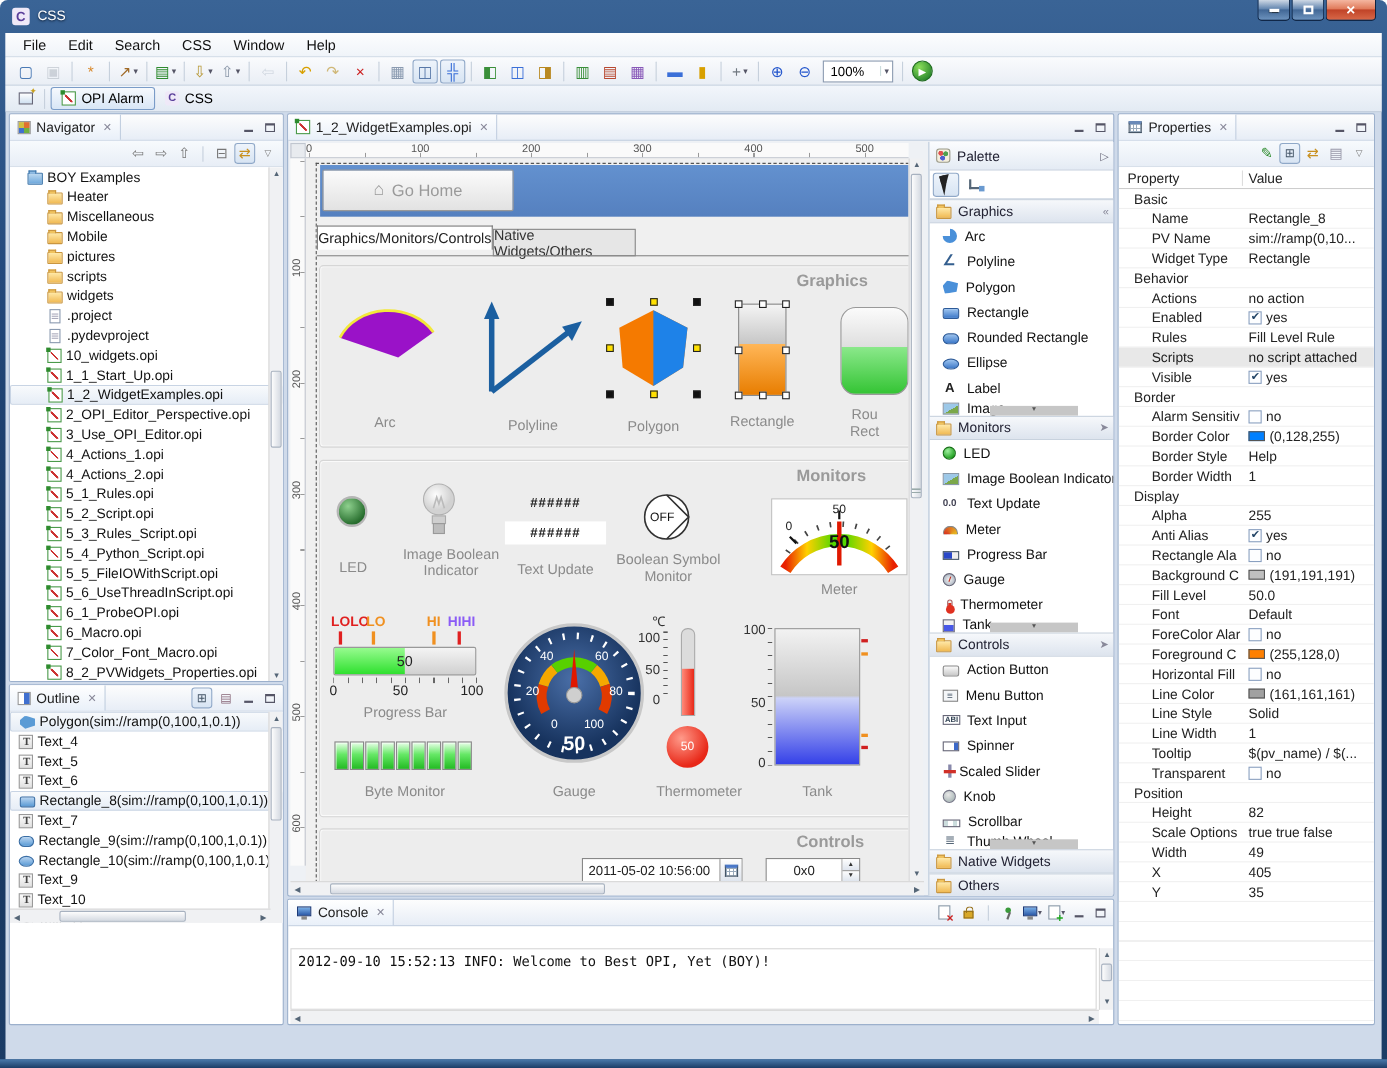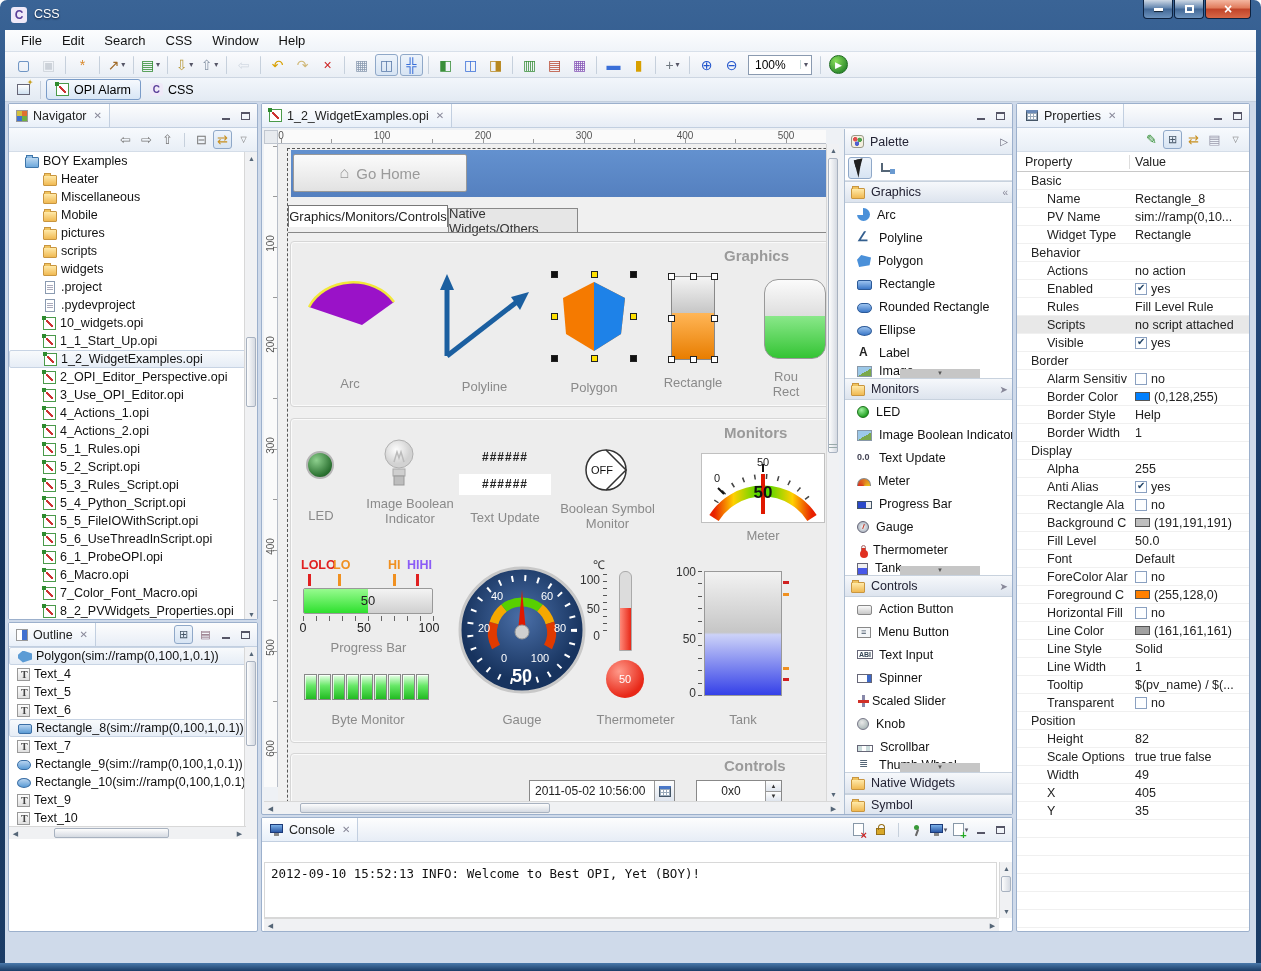--- a/index.html
+++ b/index.html
@@ -1181,21 +1181,21 @@
             </div>
 
         </div>
 
         <div class="psec-h">
           <span class="tico i-folder-icon"></span>
           <span>Native Widgets</span>
         </div>
         <div class="psec-h">
           <span class="tico i-folder-icon"></span>
-          <span>Symbol</span>
+          <span>Others</span>
         </div>
       </div>
     </div>
 
     <div class="panel" style="left:256px;top:787px;width:752px;height:115px;">
       <div class="tabrow">
         <span class="vtab">
           <span class="cicon" style="width:15px">
               <span class="ci-mon"></span>
             </span>

